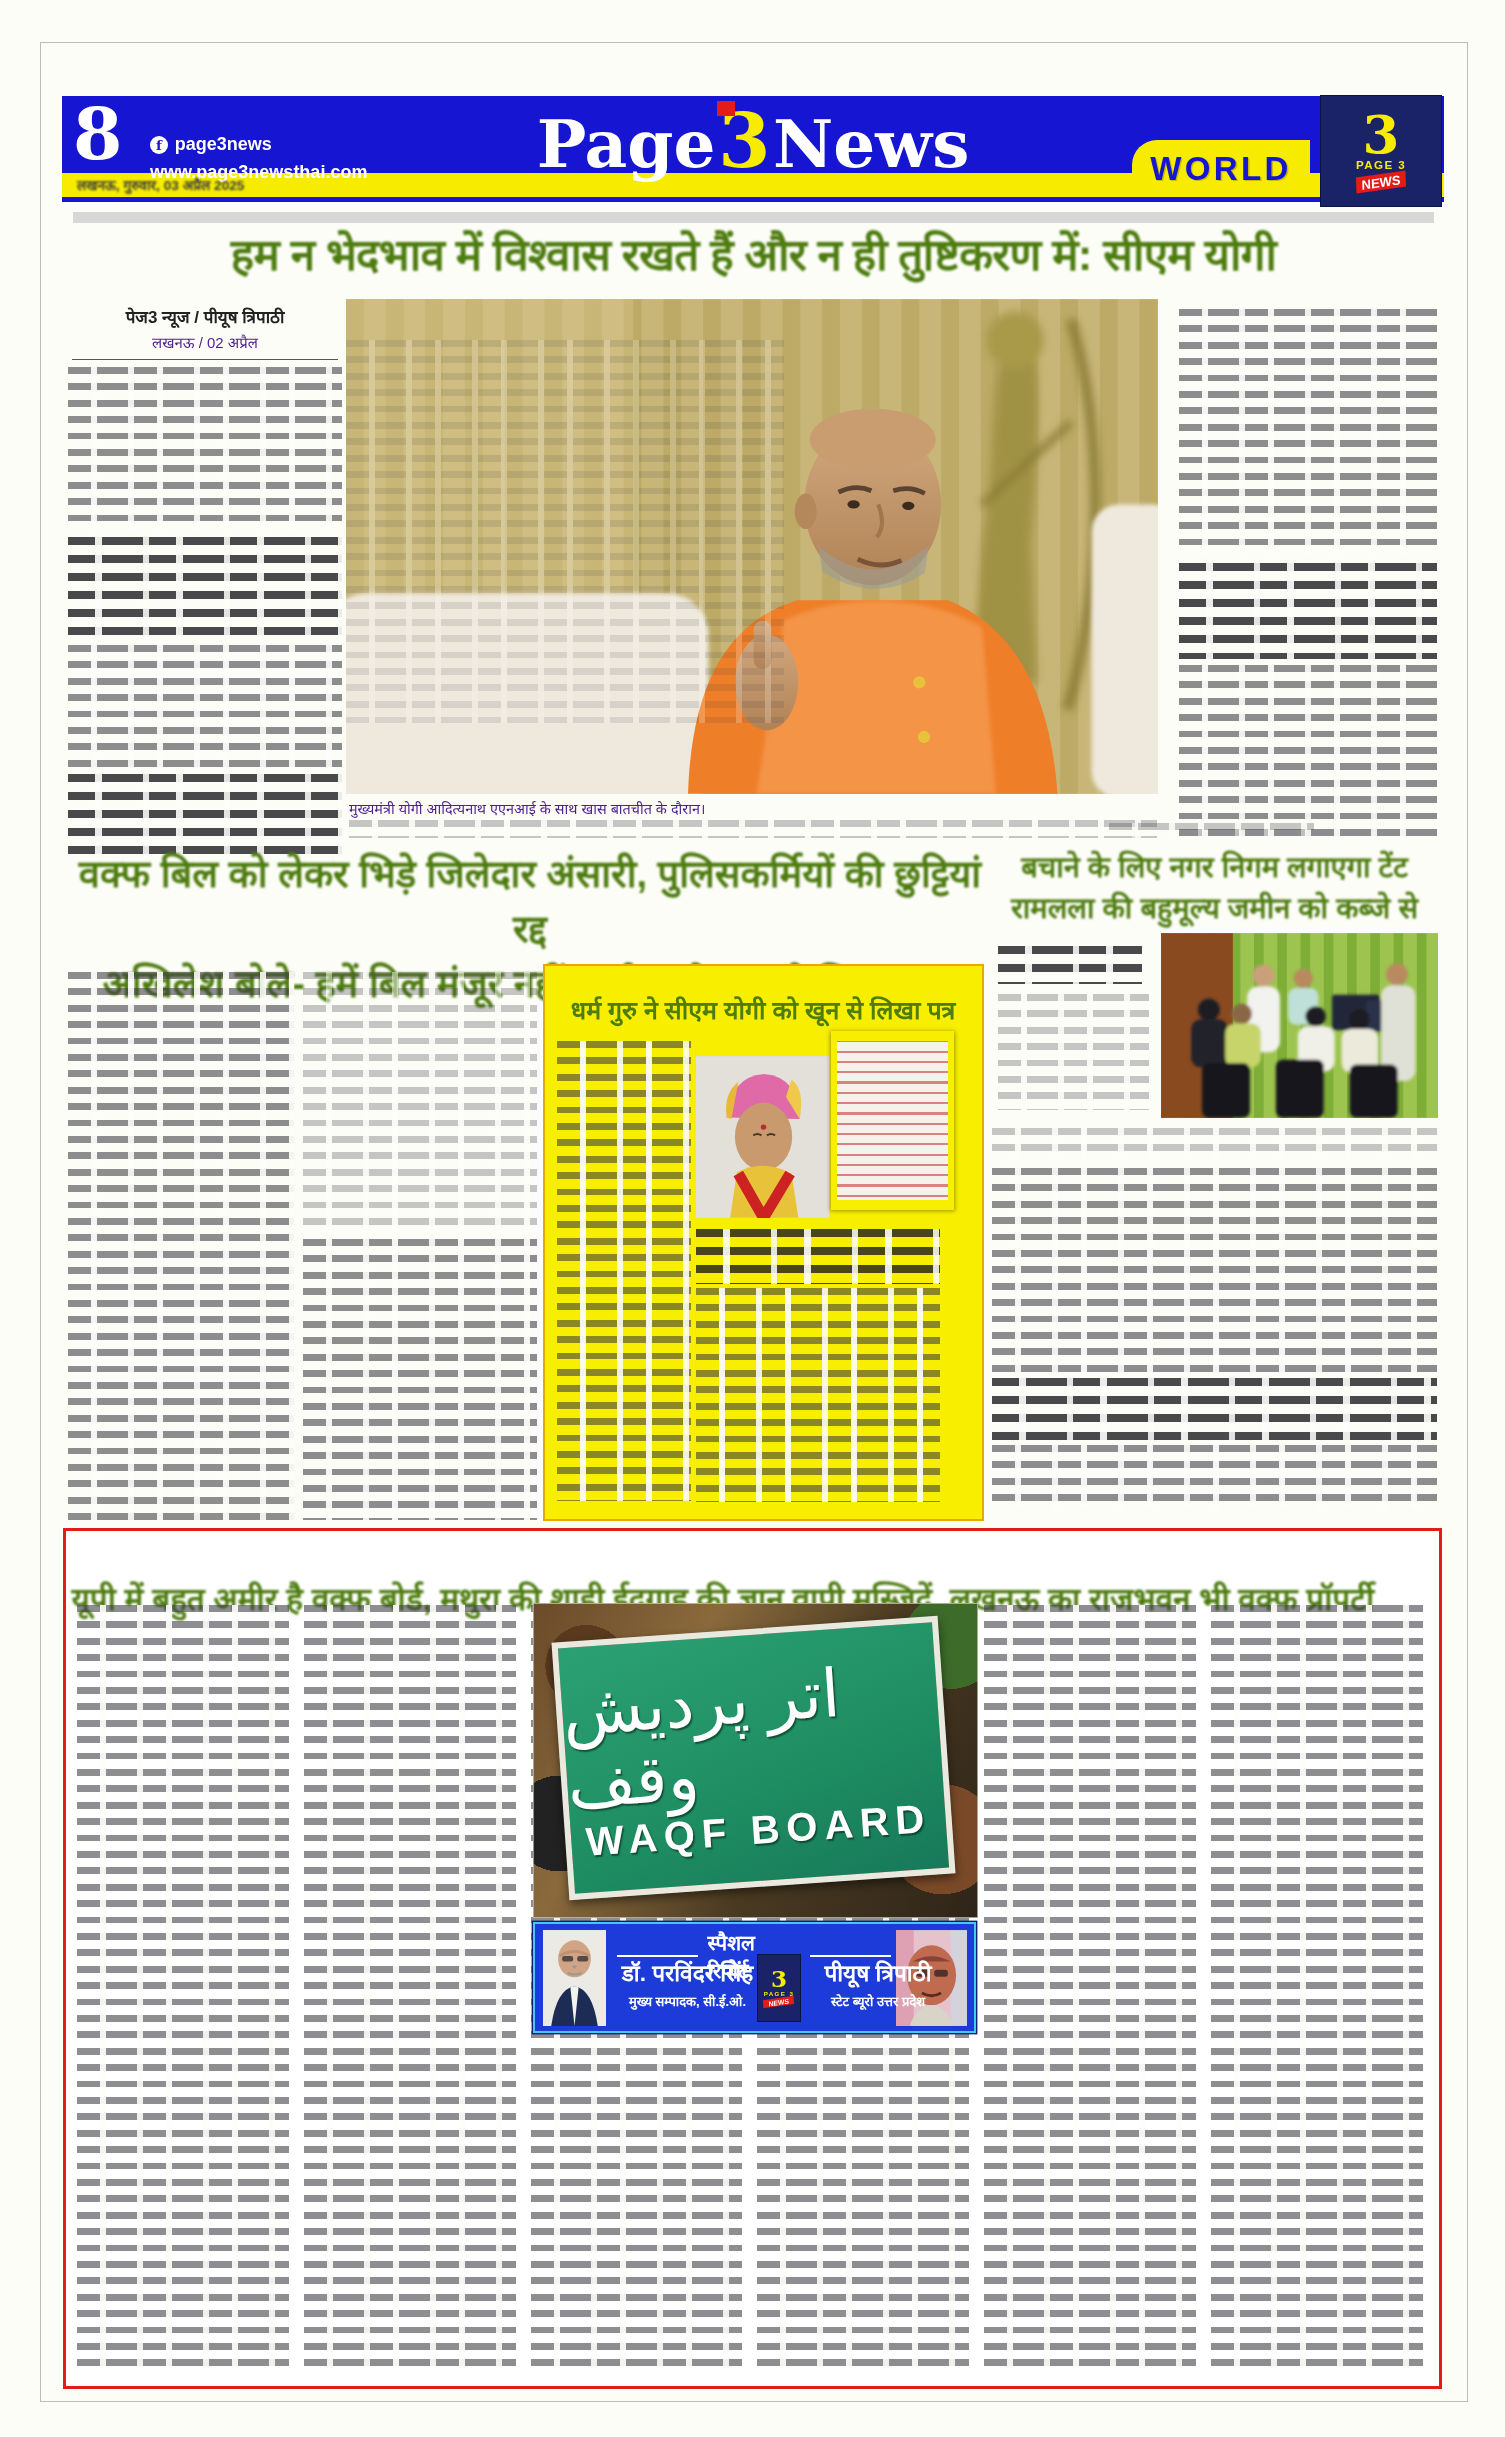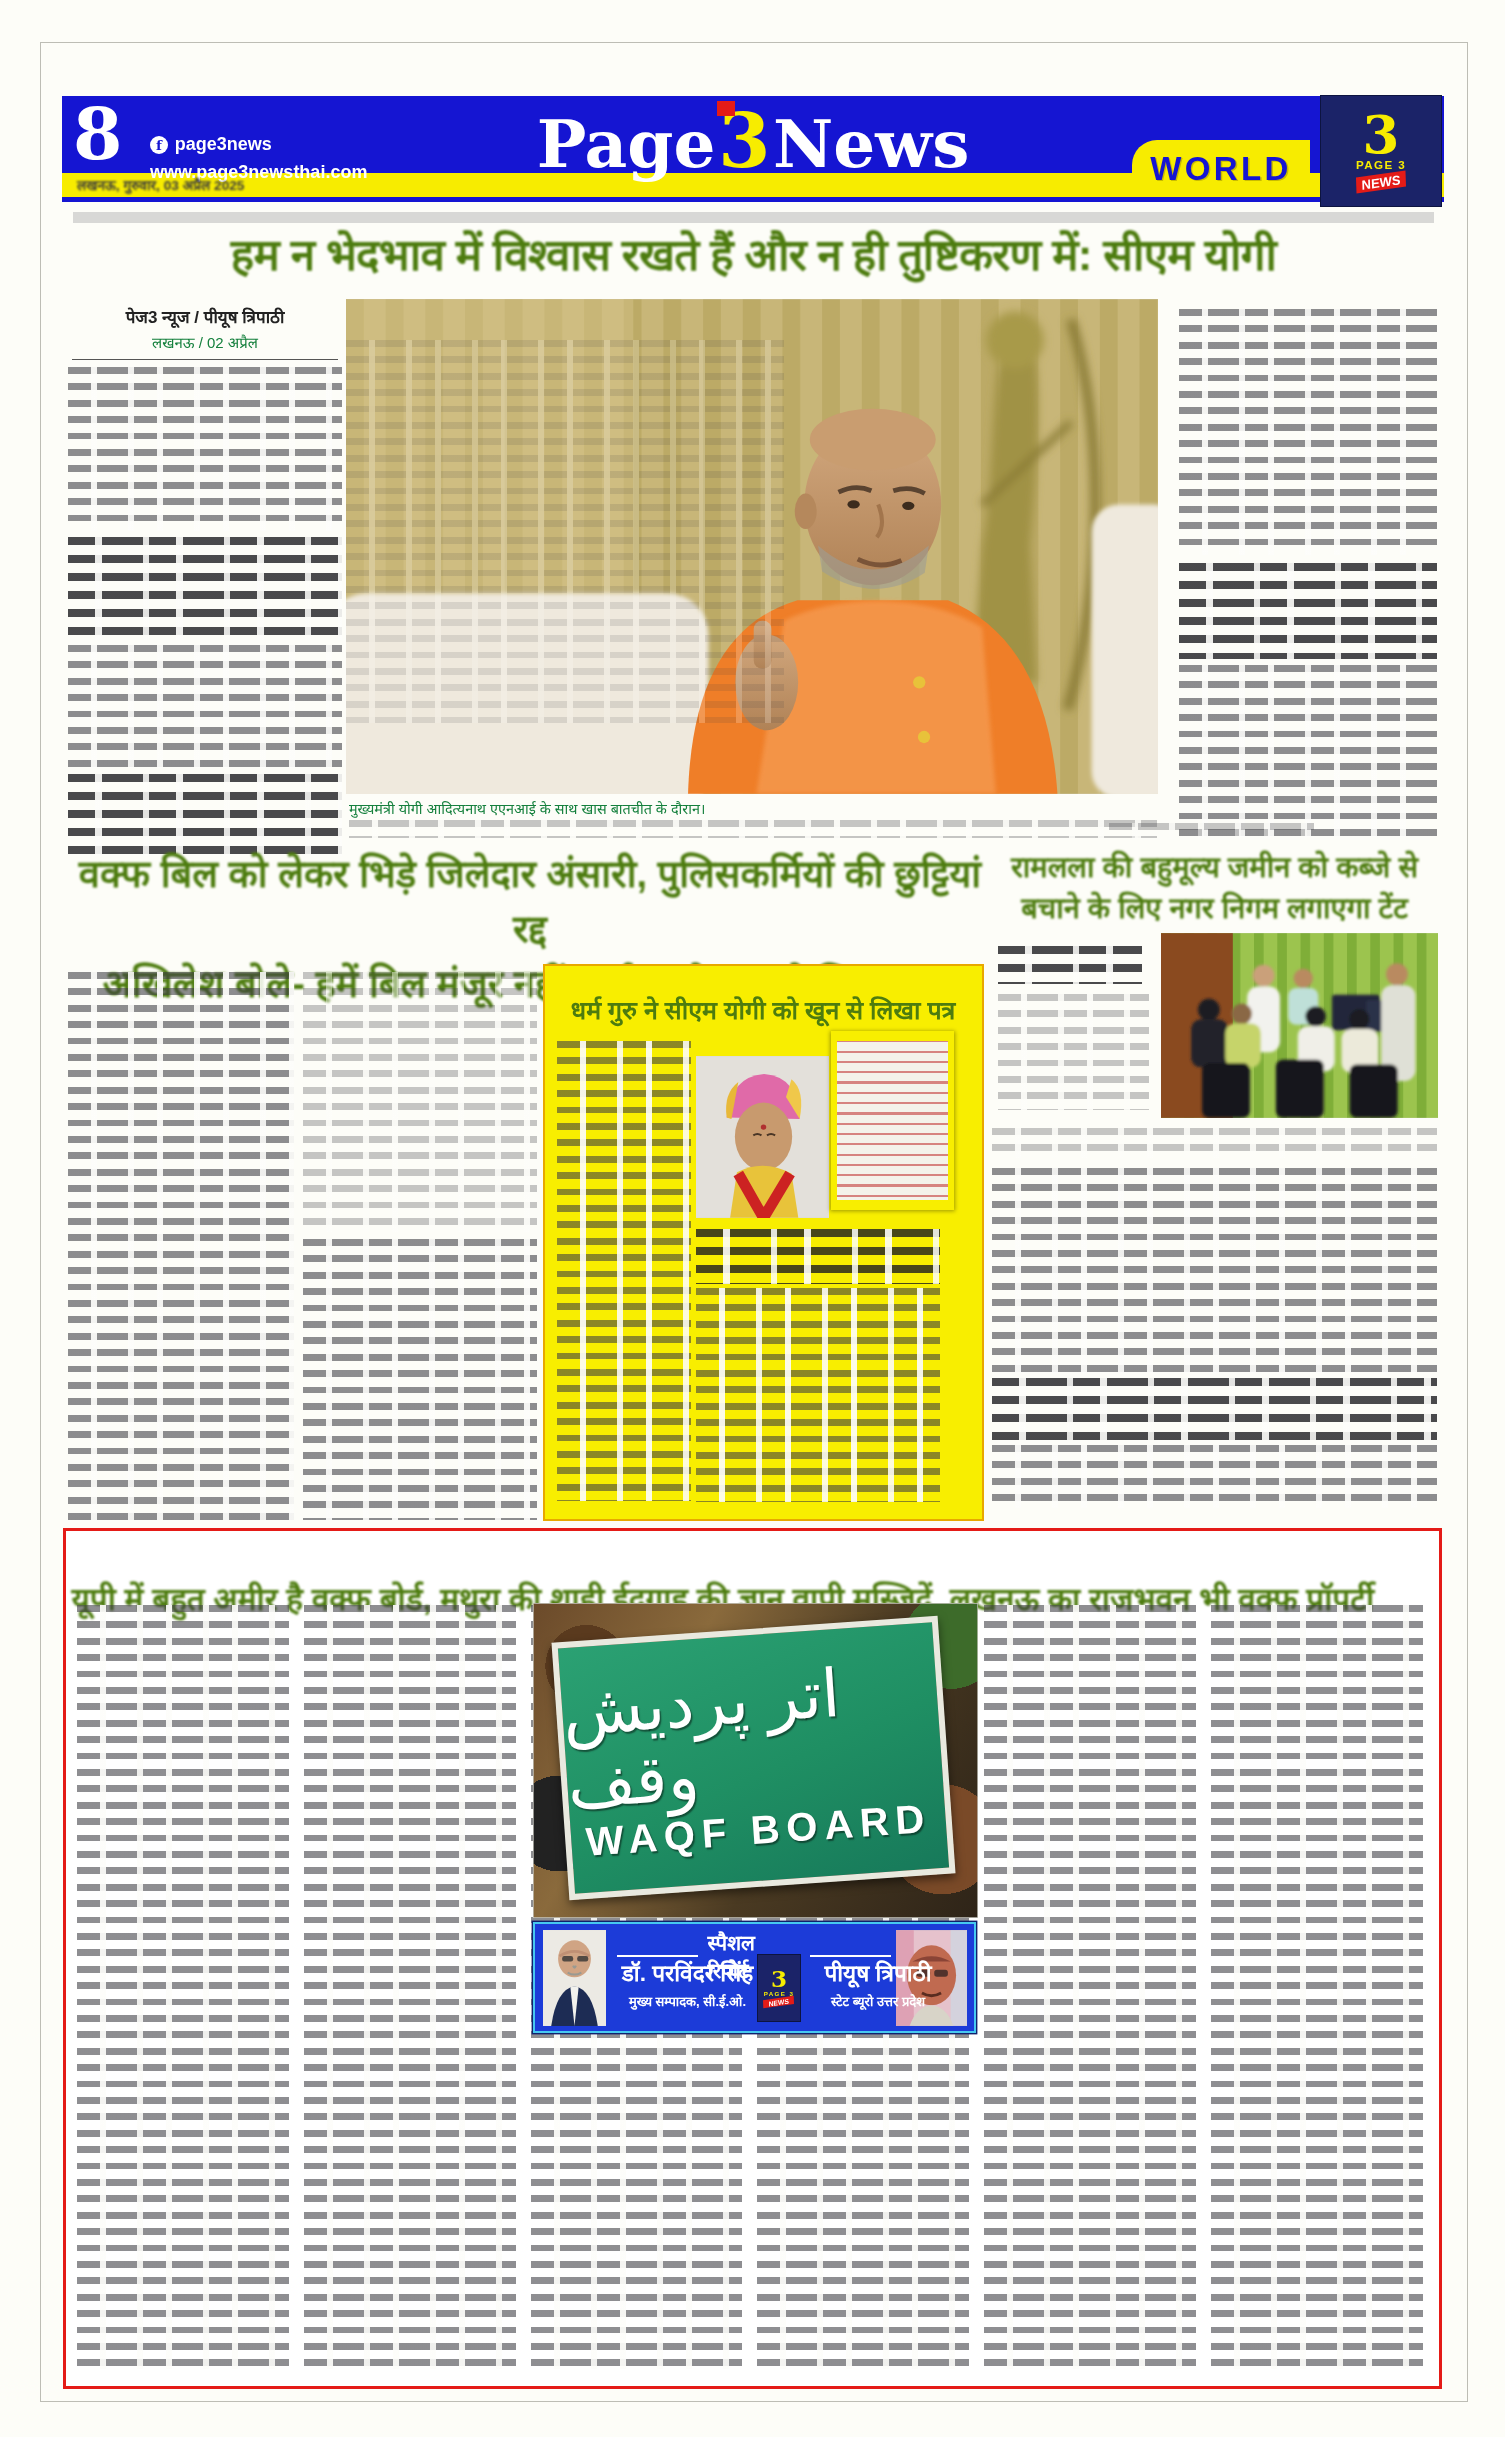--- a/index.html
+++ b/index.html
@@ -52,21 +52,21 @@
   .waqf-sign{background:linear-gradient(160deg,#2ba173 0%,#1f8f63 55%,#17795a 100%);
       border:6.2px solid #e9e9df;box-shadow:0 4.1px 9.6px rgba(0,0,0,.5);transform:rotate(-4deg);
       display:flex;flex-direction:column;align-items:center;justify-content:center;color:#ffffff;}
   .waqf-urdu{font-size:66px;line-height:1.1;text-shadow:1.4px 2.1px 1.4px rgba(0,0,0,.45);}
   .waqf-eng{font-weight:800;font-size:40px;letter-spacing:6.8px;text-shadow:1.4px 2.1px 1.4px rgba(0,0,0,.45);}
   
   .photo-frame{box-shadow:0 0 0 0.7px #c8c8c0 inset;}
   .letter{background:#f4f2ea;
     background-image:repeating-linear-gradient(180deg, rgba(190,40,40,.55) 0 2.1px, rgba(0,0,0,0) 2.1px 10.3px);
     background-clip:content-box;padding:11px 6.8px;filter:blur(0.3px);box-shadow:0 1.4px 4.1px rgba(0,0,0,.35);}
-  .cap{color:#15803d;font-size:14.4px;}
+  .cap{color:#4c1d95;font-size:14.4px;}
   .byline{color:#222;font-weight:700;}
   .rule{background:#555;height:1.4px;}
 </style>
 </head>
 <body>
 
 <div id="page">
 
   <div class="abs frame" style="left:40px;top:42px;width:1426px;height:2358px;"></div>
 
@@ -205,22 +205,22 @@
       </svg>
     </div>
 
     <div class="abs letter" style="left:285px;top:64px;width:111px;height:159px;"></div>
     <div class="abs noise dark" style="left:151px;top:263px;width:244px;height:55px;"></div>
     <div class="abs noise" style="left:151px;top:322px;width:244px;height:214px;"></div>
   </div>
 
   <div class="abs noise light" style="left:1109px;top:823px;width:205px;height:16.4px;"></div>
   <div class="abs hl smudge" style="left:992px;top:847px;width:445px;font-size:29px;line-height:41px;text-align:center;">
+    <div>बचाने के लिए नगर निगम लगाएगा टेंट</div>
     <div>रामलला की बहुमूल्य जमीन को कब्जे से</div>
-    <div>बचाने के लिए नगर निगम लगाएगा टेंट</div>
   </div>
   <div class="abs noise dark" style="left:998px;top:946px;width:144px;height:38px;"></div>
   <div class="abs noise light" style="left:998px;top:994px;width:151px;height:116px;"></div>
 
   <div class="abs photo-frame" style="left:1161px;top:933px;width:277px;height:185px;overflow:hidden;">
     <svg width="277" height="185" viewBox="0 0 405 270" xmlns="http://www.w3.org/2000/svg">
       <defs>
         <pattern id="curt" width="34" height="12" patternUnits="userSpaceOnUse">
           <rect width="34" height="12" fill="#9cc44e"></rect>
             <rect width="14" height="12" fill="#7fae38"></rect>

